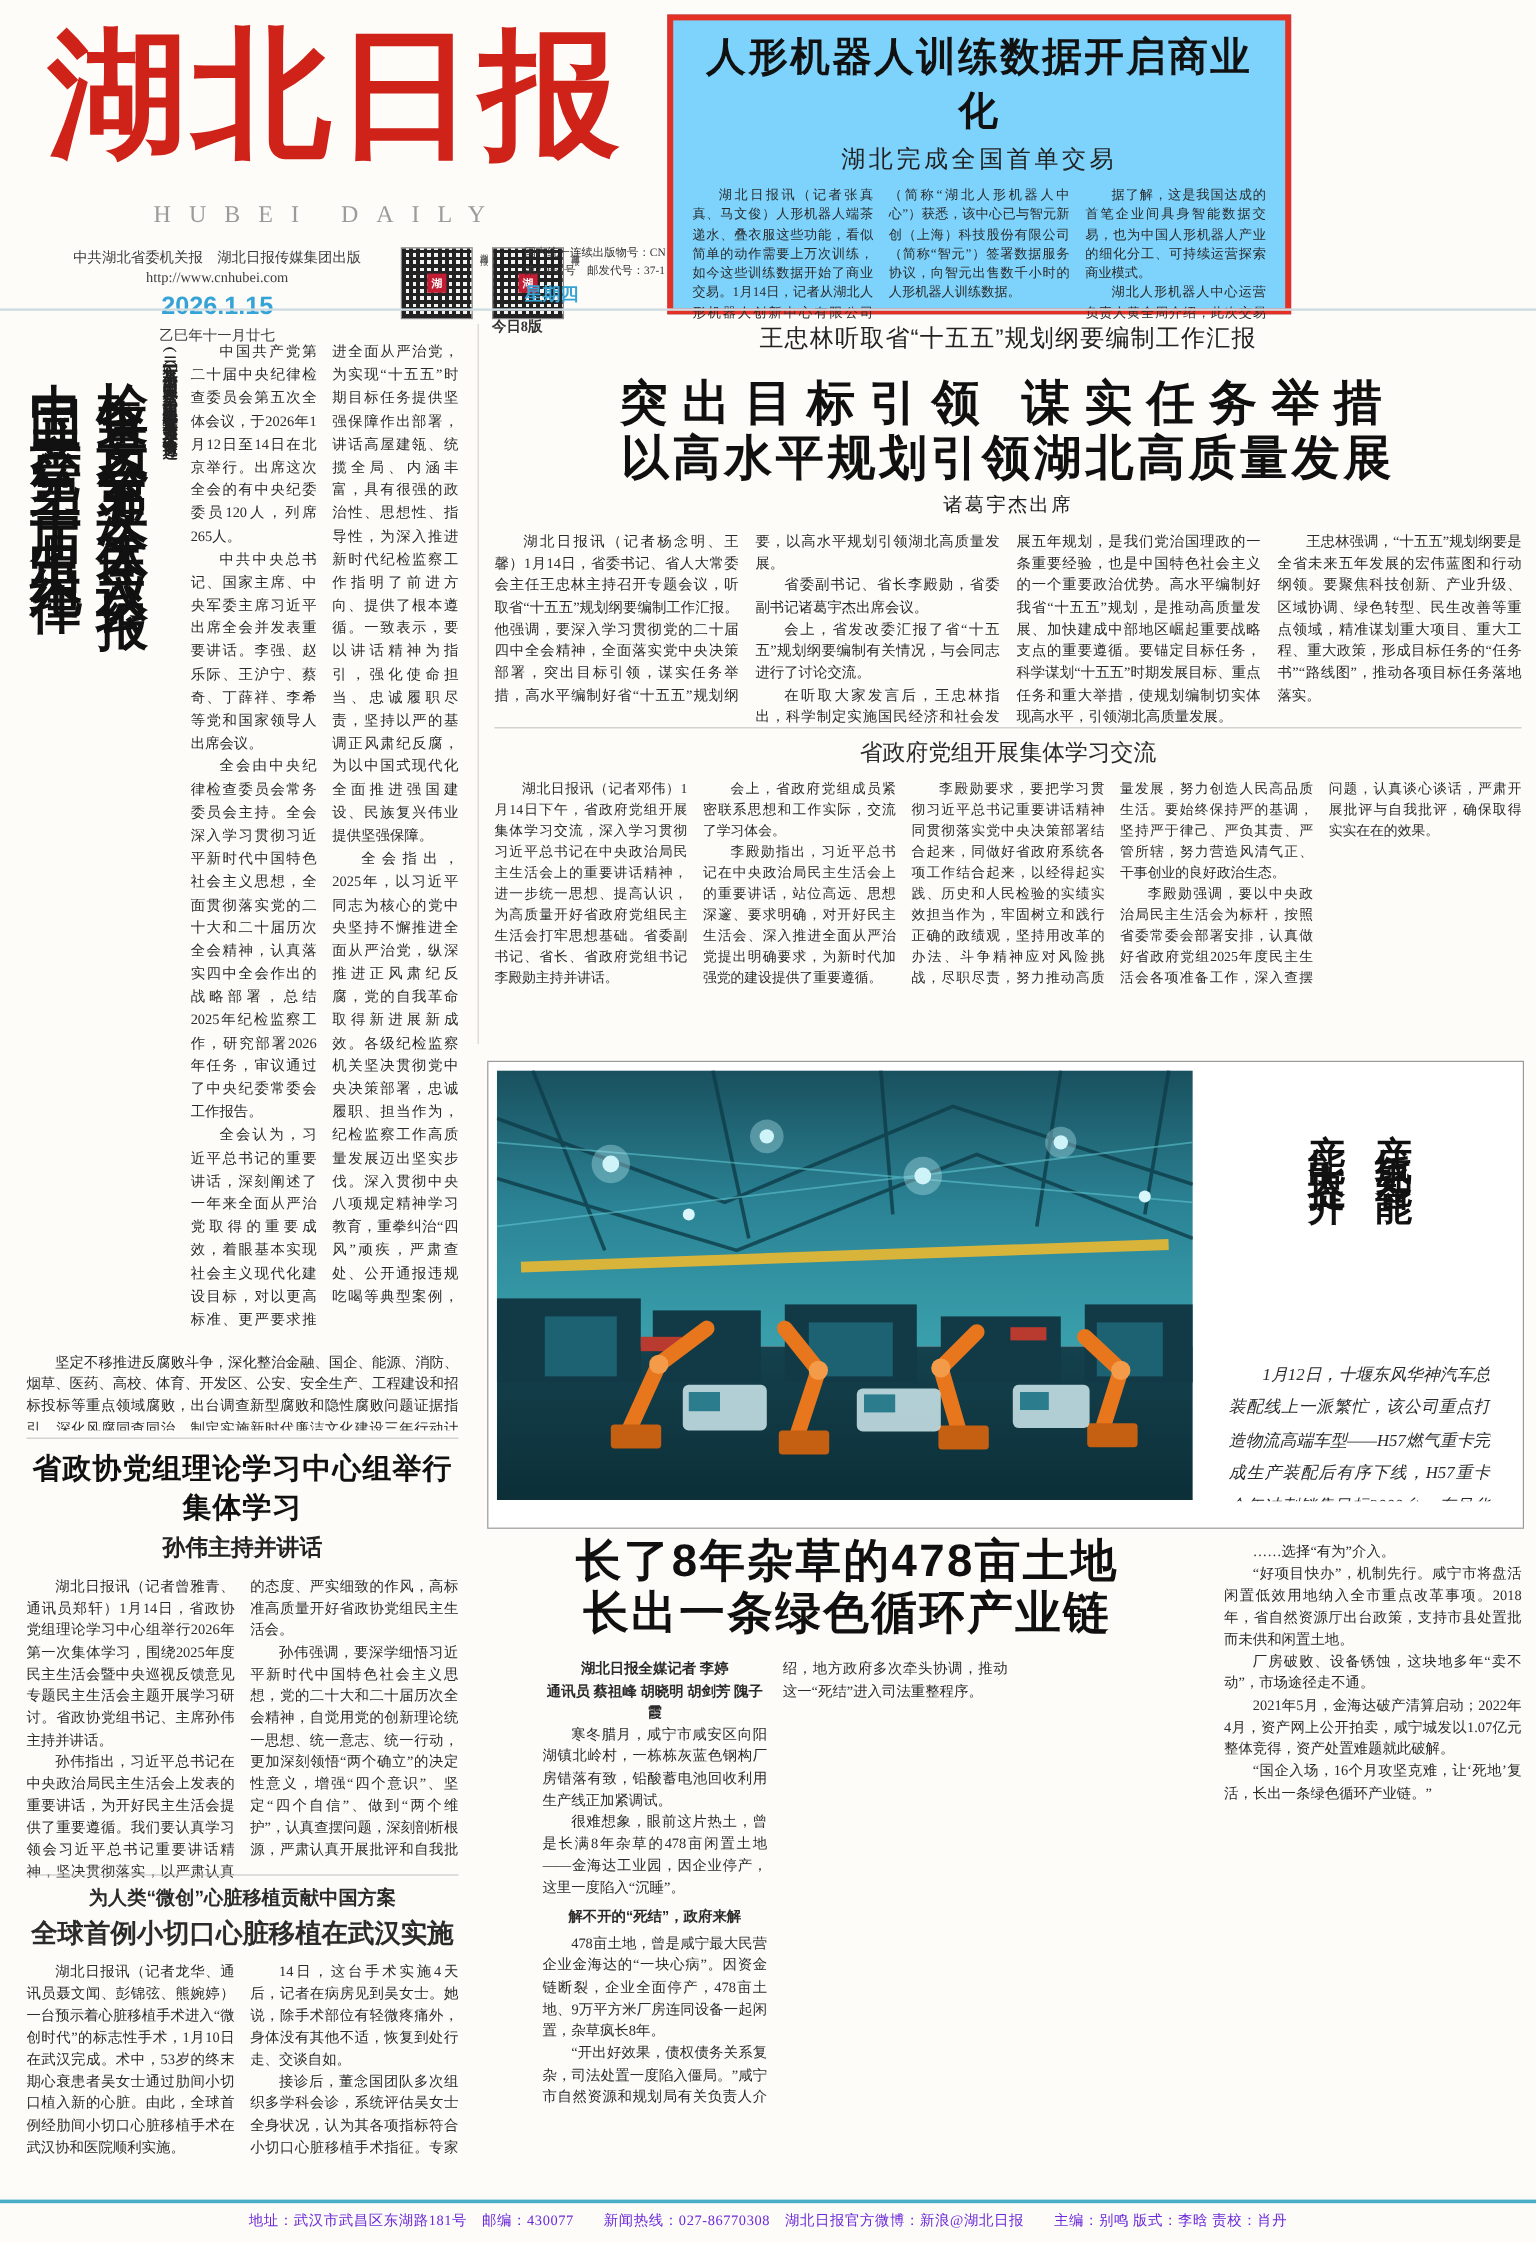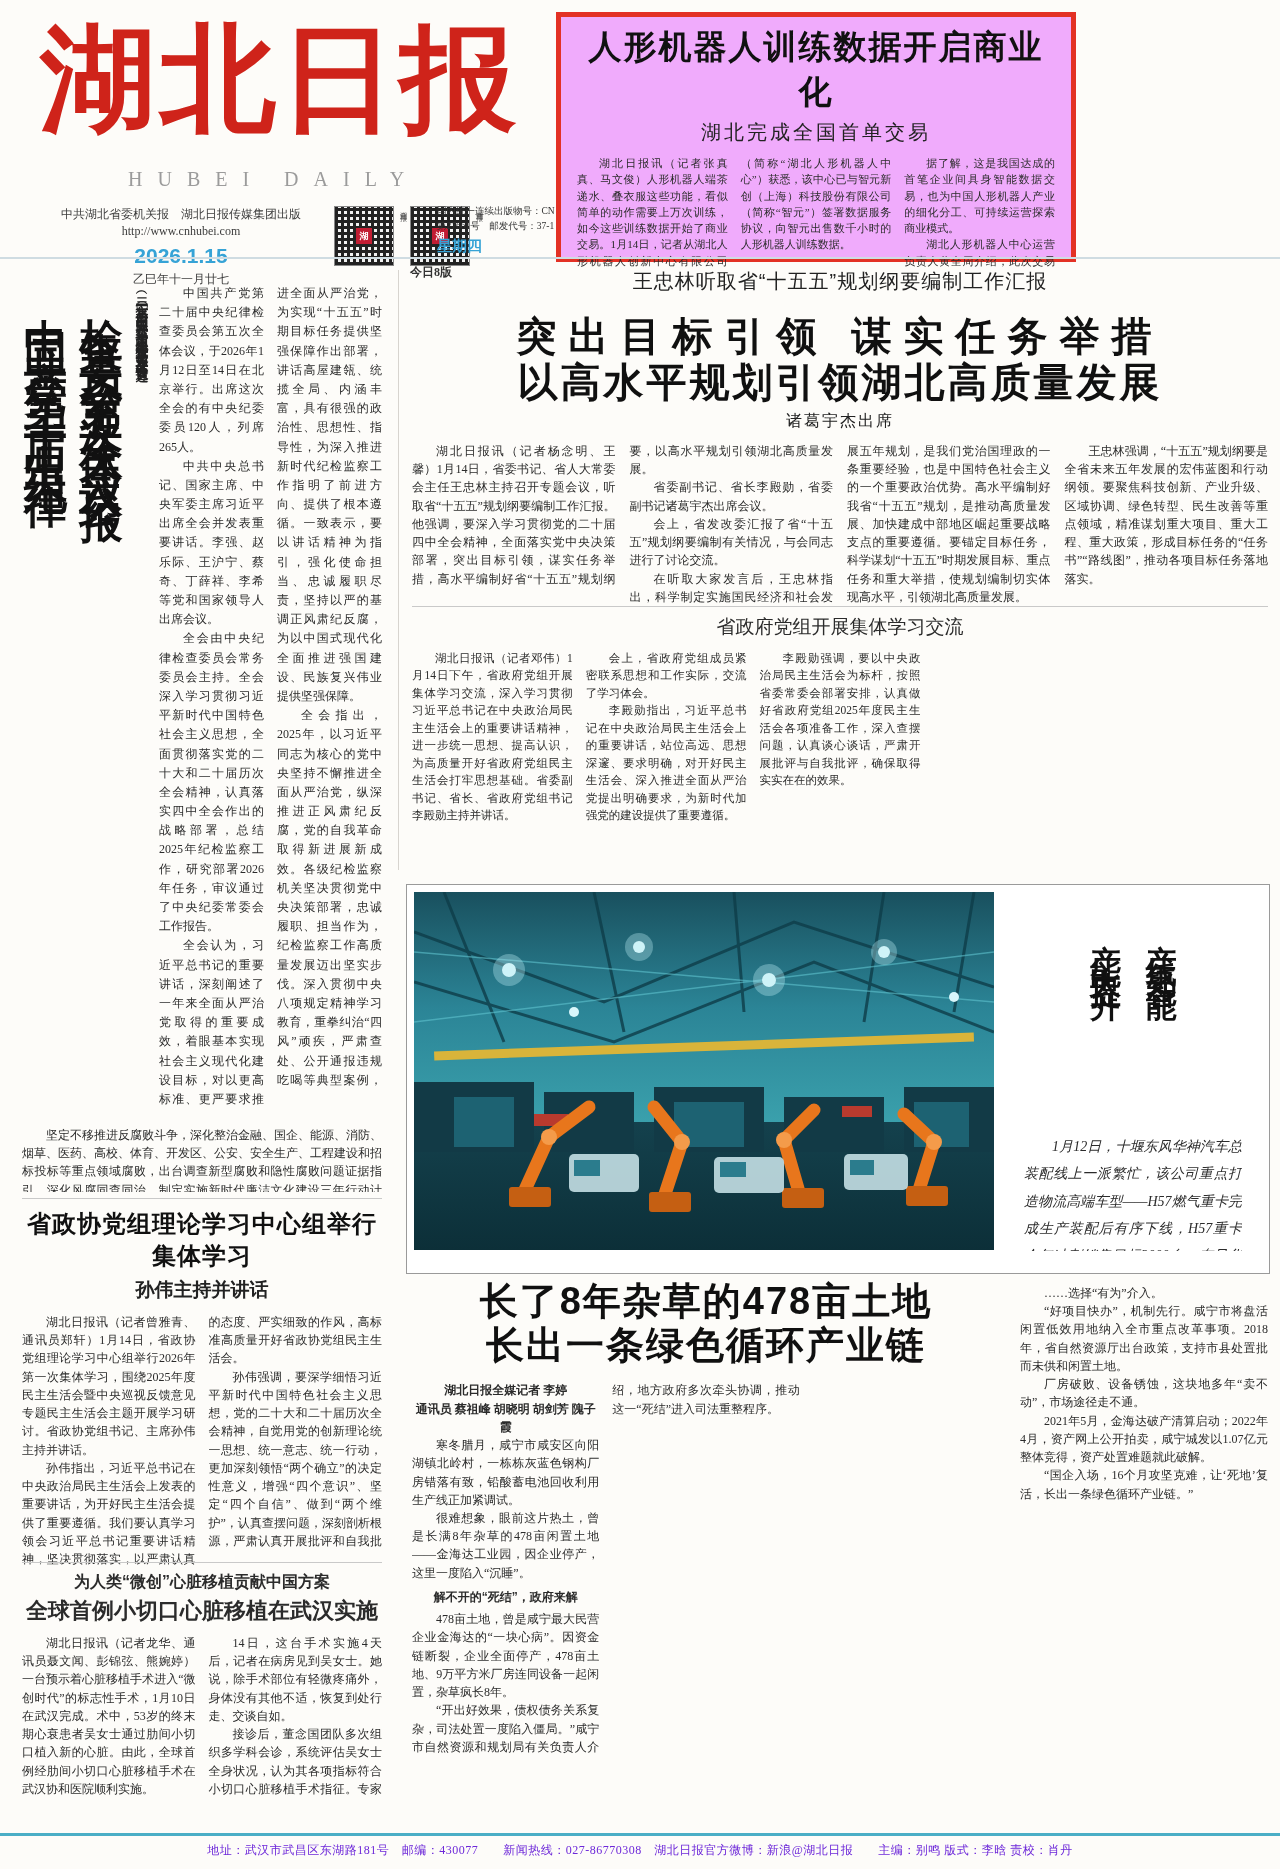--- a/index.html
+++ b/index.html
@@ -25,21 +25,21 @@
       background:
         repeating-linear-gradient(0deg,#222 0 3px,transparent 3px 6px),
         repeating-linear-gradient(90deg,#222 0 3px,#f2f2f2 3px 6px);}
   .qr-heart{position:absolute;left:21px;top:21px;width:16px;height:16px;background:#c21d33;
             color:#fff;font-size:9px;line-height:16px;text-align:center;font-weight:700;}
   .qr-label{font-size:7px;color:#555;writing-mode:vertical-rl;letter-spacing:1px;}
   .issue{font-size:9.5px;color:#333;line-height:1.6;white-space:nowrap;}
   .weekday{font-size:15px;font-weight:700;color:#36a3d6;}
   .pages{font-size:12px;color:#333;font-weight:700;}
   
-  .redbox{border:5px solid #e33125;background:#f0abfc;padding:8px 16px 10px;}
+  .redbox{border:5px solid #e33125;background:#7dd3fc;padding:8px 16px 10px;}
   .lead-h{font-size:33px;font-weight:900;letter-spacing:2px;color:#111;}
   .lead-sub{font-size:20px;color:#222;margin-top:4px;letter-spacing:3px;}
   .lead-body{font-size:11px;line-height:1.48;margin-top:9px;height:128px;}
   
   .comm-big{font-size:43px;font-weight:900;color:#111;letter-spacing:14px;line-height:1.08;}
   .comm-note{font-size:12.5px;font-weight:700;letter-spacing:2px;color:#222;padding-top:2px;}
   .comm-body{font-size:12px;line-height:1.6;}
   .rule-t{border-top:1px solid #c9c9c9;}
   
   .eyebrow{font-size:20px;color:#222;letter-spacing:1px;}
@@ -160,20 +160,21 @@
       </div>
   </div>
 
   <div class="abs rule-t" style="left:412px;top:606px;width:856px;"></div>
   <div class="abs" style="left:412px;top:614px;width:856px;">
     <div class="center hei" style="font-size:19px;">省政府党组开展集体学习交流</div>
     <div class="cols-5 body-txt" style="height:192px;margin-top:10px;font-size:11.5px;">
         <p>湖北日报讯（记者邓伟）1月14日下午，省政府党组开展集体学习交流，深入学习贯彻习近平总书记在中央政治局民主生活会上的重要讲话精神，进一步统一思想、提高认识，为高质量开好省政府党组民主生活会打牢思想基础。省委副书记、省长、省政府党组书记李殿勋主持并讲话。</p>
         <p>会上，省政府党组成员紧密联系思想和工作实际，交流了学习体会。</p>
         <p>李殿勋指出，习近平总书记在中央政治局民主生活会上的重要讲话，站位高远、思想深邃、要求明确，对开好民主生活会、深入推进全面从严治党提出明确要求，为新时代加强党的建设提供了重要遵循。</p>
+        <p>李殿勋要求，要把学习贯彻习近平总书记重要讲话精神同贯彻落实党中央决策部署结合起来，同做好省政府系统各项工作结合起来，以经得起实践、历史和人民检验的实绩实效担当作为，牢固树立和践行正确的政绩观，坚持用改革的办法、斗争精神应对风险挑战，尽职尽责，努力推动高质量发展，努力创造人民高品质生活。要始终保持严的基调，坚持严于律己、严负其责、严管所辖，努力营造风清气正、干事创业的良好政治生态。</p>
         <p>李殿勋强调，要以中央政治局民主生活会为标杆，按照省委常委会部署安排，认真做好省政府党组2025年度民主生活会各项准备工作，深入查摆问题，认真谈心谈话，严肃开展批评与自我批评，确保取得实实在在的效果。</p>
       </div>
   </div>
 
   <div class="abs photo-frame" style="left:406px;top:884px;width:848px;height:374px;">
     <svg viewBox="0 0 580 358" width="580" height="358" style="flex:0 0 auto;">
       <defs>
         <linearGradient id="sky" x1="0" y1="0" x2="0" y2="1">
           <stop offset="0" stop-color="#19505e"></stop>
             <stop offset="0.5" stop-color="#2b8496"></stop>
@@ -268,21 +269,21 @@
           <p>1月12日，十堰东风华神汽车总装配线上一派繁忙，该公司重点打造物流高端车型——H57燃气重卡完成生产装配后有序下线，H57重卡今年冲刺销售目标3000台。东风华神建成了自动化、数字化、集成化、模型化、可视化的5G工厂，企业产能从3万台提升至5万台以上。</p>
         </div>
     </div>
   </div>
 
   <div class="abs" style="left:412px;top:1280px;width:856px;height:534px;">
     <div style="width:588px;">
       <div class="h-big center hei" style="font-size:38px;letter-spacing:2px;">长了8年杂草的478亩土地</div>
       <div class="h-big center hei" style="font-size:38px;letter-spacing:2px;">长出一条绿色循环产业链</div>
     </div>
-    <div class="cols-3 body-txt" style="width:588px;height:408px;margin-top:14px;">
+    <div class="cols-3 body-txt" style="width:588px;height:408px;margin-top:14px;margin-left:40px;">
         <p class="byl">湖北日报全媒记者 李婷</p>
         <p class="byl">通讯员 蔡祖峰 胡晓明 胡剑芳 隗子霞</p>
         <p>寒冬腊月，咸宁市咸安区向阳湖镇北岭村，一栋栋灰蓝色钢构厂房错落有致，铅酸蓄电池回收利用生产线正加紧调试。</p>
         <p>很难想象，眼前这片热土，曾是长满8年杂草的478亩闲置土地——金海达工业园，因企业停产，这里一度陷入“沉睡”。</p>
         <p class="sub">解不开的“死结”，政府来解</p>
         <p>478亩土地，曾是咸宁最大民营企业金海达的“一块心病”。因资金链断裂，企业全面停产，478亩土地、9万平方米厂房连同设备一起闲置，杂草疯长8年。</p>
         <p>“开出好效果，债权债务关系复杂，司法处置一度陷入僵局。”咸宁市自然资源和规划局有关负责人介绍，地方政府多次牵头协调，推动这一“死结”进入司法重整程序。</p>
       </div>
     <div class="body-txt" style="position:absolute;right:0;top:4px;width:248px;height:528px;">
         <p>……选择“有为”介入。</p>

